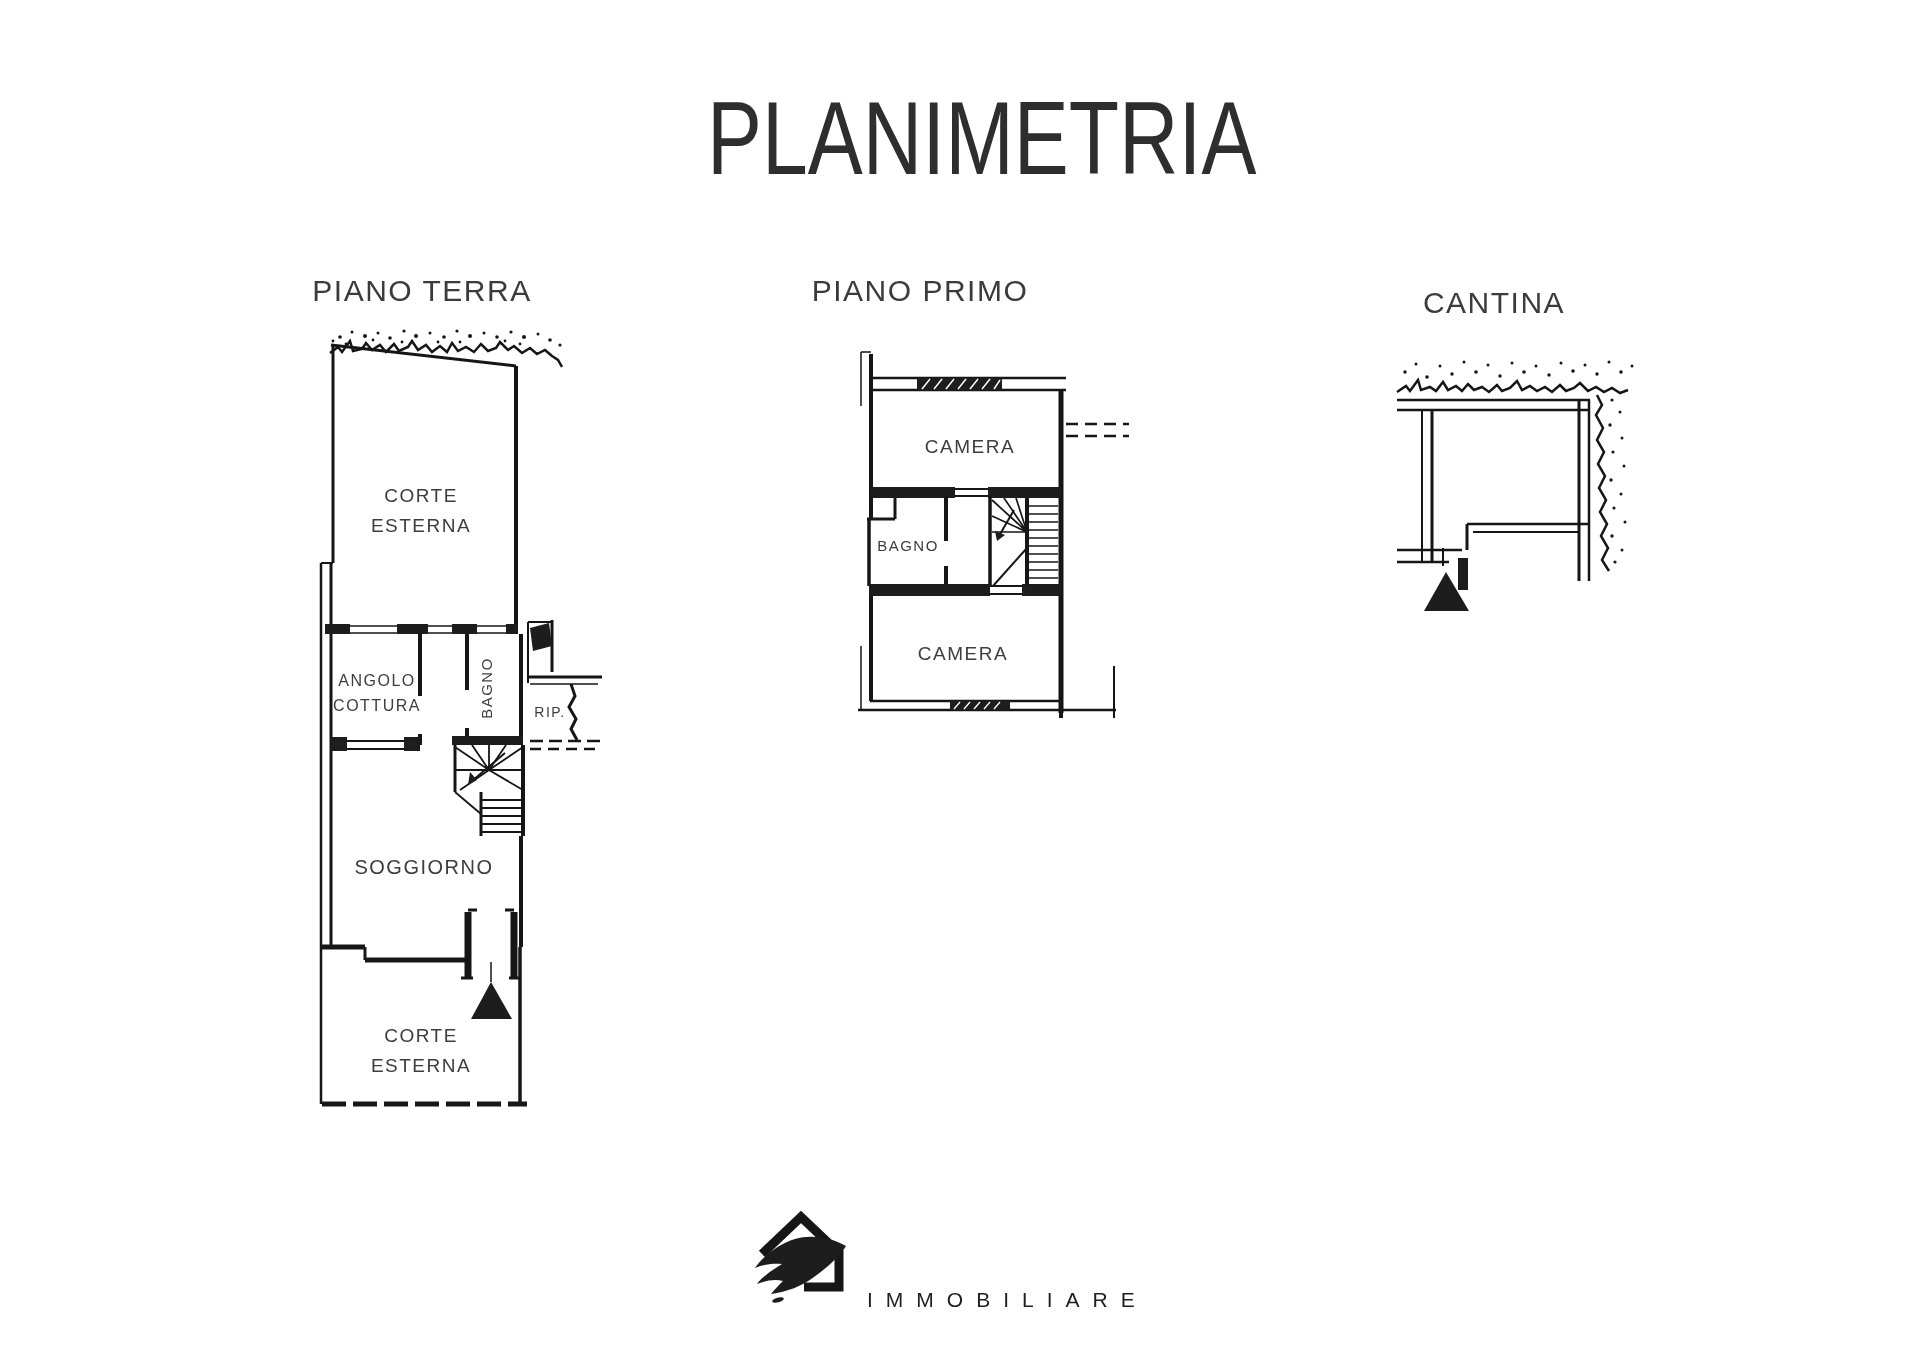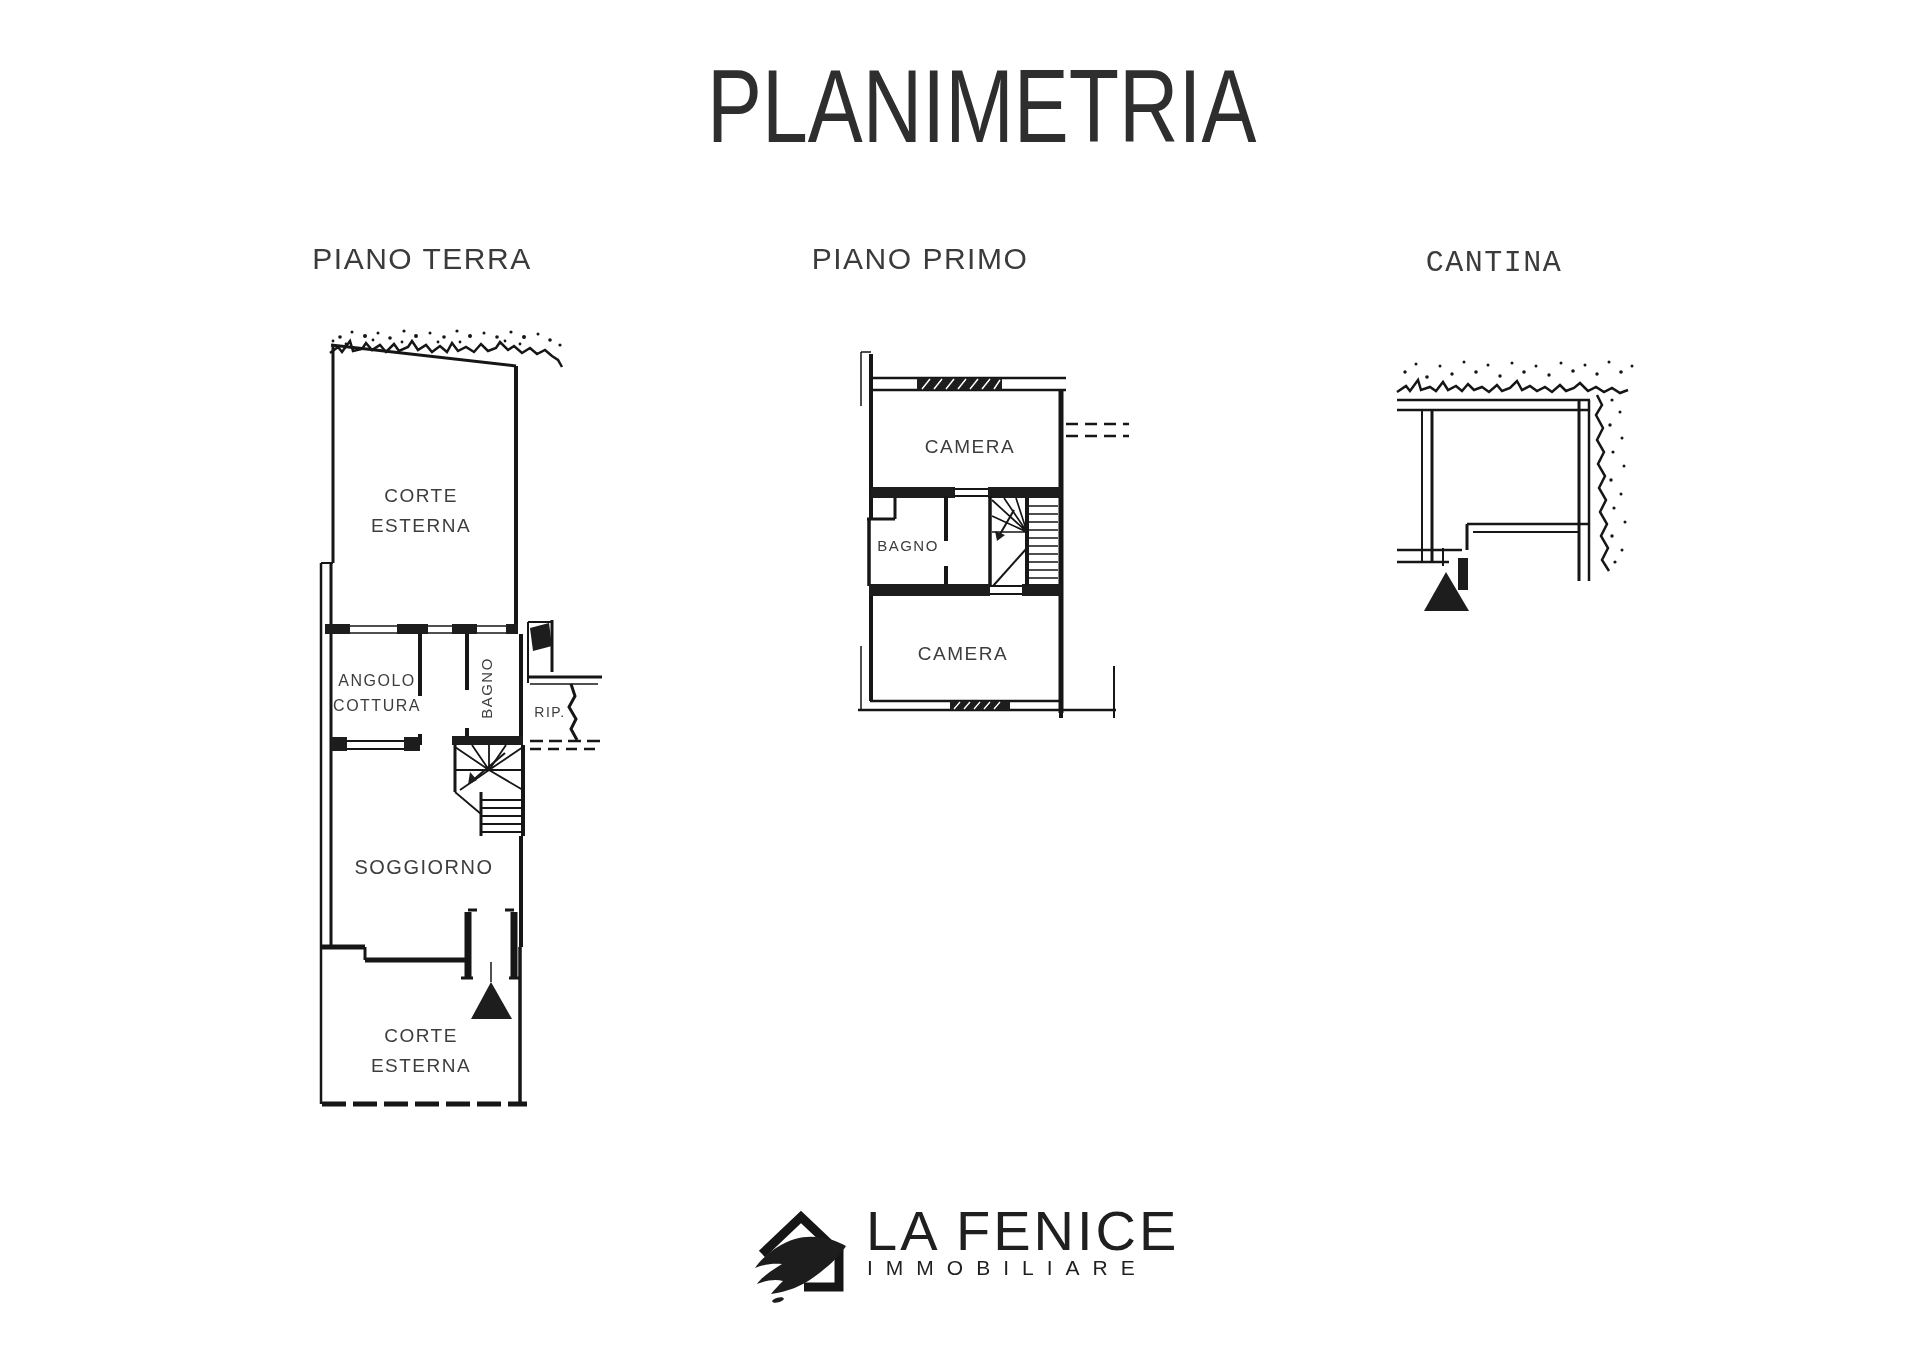--- a/index.html
+++ b/index.html
@@ -1,18 +1,18 @@
 <!DOCTYPE html>
 <html><head>
 <meta charset="utf-8">
 <style>
   html,body{margin:0;padding:0;background:#ffffff;}
   #canvas{position:relative;width:1920px;height:1357px;background:#ffffff;overflow:hidden;
           font-family:"Liberation Sans",sans-serif;}
-  .abs{position:absolute;}
+  .abs{position:absolute;margin-top:32px;}
   #page-title-wrap{left:707px;top:55px;}
   #page-title{display:inline-block;font-size:103px;line-height:1;color:#2e2e2e;
               transform:scaleX(0.8);transform-origin:left center;white-space:nowrap;
               font-weight:400;letter-spacing:0px;}
   .floor-label{transform:translateX(-50%);font-size:30px;letter-spacing:1.5px;
                color:#3b3b3b;white-space:nowrap;}
   .plan-svg{position:absolute;}
   .plan-text{font-family:"Liberation Sans",sans-serif;fill:#3d3d3d;letter-spacing:1.5px;}
   .ink{stroke:#161616;fill:none;}
   .inkfill{fill:#1d1d1d;stroke:none;}
@@ -26,21 +26,21 @@
 <body>
 
 <div id="canvas">
 
   <div class="abs" id="page-title-wrap">
     <span id="page-title">PLANIMETRIA</span>
   </div>
 
   <div class="abs floor-label" style="left:422px;top:242px;">PIANO TERRA</div>
   <div class="abs floor-label" style="left:920px;top:242px;">PIANO PRIMO</div>
-  <div class="abs floor-label" style="left:1494px;top:246px;font-family:Liberation Mono, monospace;">CANTINA</div>
+  <div class="abs floor-label" style="left:1494px;top:254px;">CANTINA</div>
 
   <svg class="plan-svg" style="left:300px;top:320px;" width="320" height="800" viewBox="300 320 320 800">
 
     <g>
       <path class="ink" stroke-width="2.5" d="M330,353 L338,347 L342,352 L350,341 L353,351 L362,349 L366,343 L372,350 L380,345 L386,352 L394,344 L399,351 L408,347 L412,341 L418,350 L426,345 L432,352 L440,346 L447,352 L452,343 L458,351 L466,347 L474,352 L481,344 L488,351 L496,348 L500,342 L508,350 L514,346 L522,353 L530,348 L537,354 L545,350 L552,356 L558,360 L562,367"></path>
       <circle class="dot" cx="340" cy="337" r="1.8"></circle>
         <circle class="dot" cx="352" cy="332" r="1.5"></circle>
       <circle class="dot" cx="365" cy="336" r="2"></circle>
         <circle class="dot" cx="378" cy="333" r="1.5"></circle>
       <circle class="dot" cx="390" cy="338" r="1.8"></circle>
@@ -287,16 +287,15 @@
 
     <polygon class="inkfill" points="1446,572 1424,611 1469,611"></polygon>
   </svg>
 
   <svg class="plan-svg" style="left:748px;top:1206px;" width="102" height="100" viewBox="0 0 102 100">
     <path d="M14,48 L53,11 L91,47" stroke="#161616" stroke-width="9" fill="none"></path>
     <path d="M91,44 L91,81 L56,81" stroke="#161616" stroke-width="9" fill="none"></path>
     <path class="inkfill" d="M98,40 C84,32 64,28 47,33 C31,38 16,49 7,62 C17,58 26,57 34,58 C24,64 14,71 9,78 C19,74 28,73 35,75 C30,80 26,84 23,88 C39,86 54,80 66,71 C80,61 91,51 98,40 Z"></path>
     <ellipse class="inkfill" cx="30" cy="94" rx="6" ry="2.3" transform="rotate(-15 30 94)"></ellipse>
   </svg>
-  <div class="abs" id="logo-name">LA FENICE</div>
   <div class="abs" id="logo-subname">IMMOBILIARE</div>
 
 </div>
 
 </body></html>

